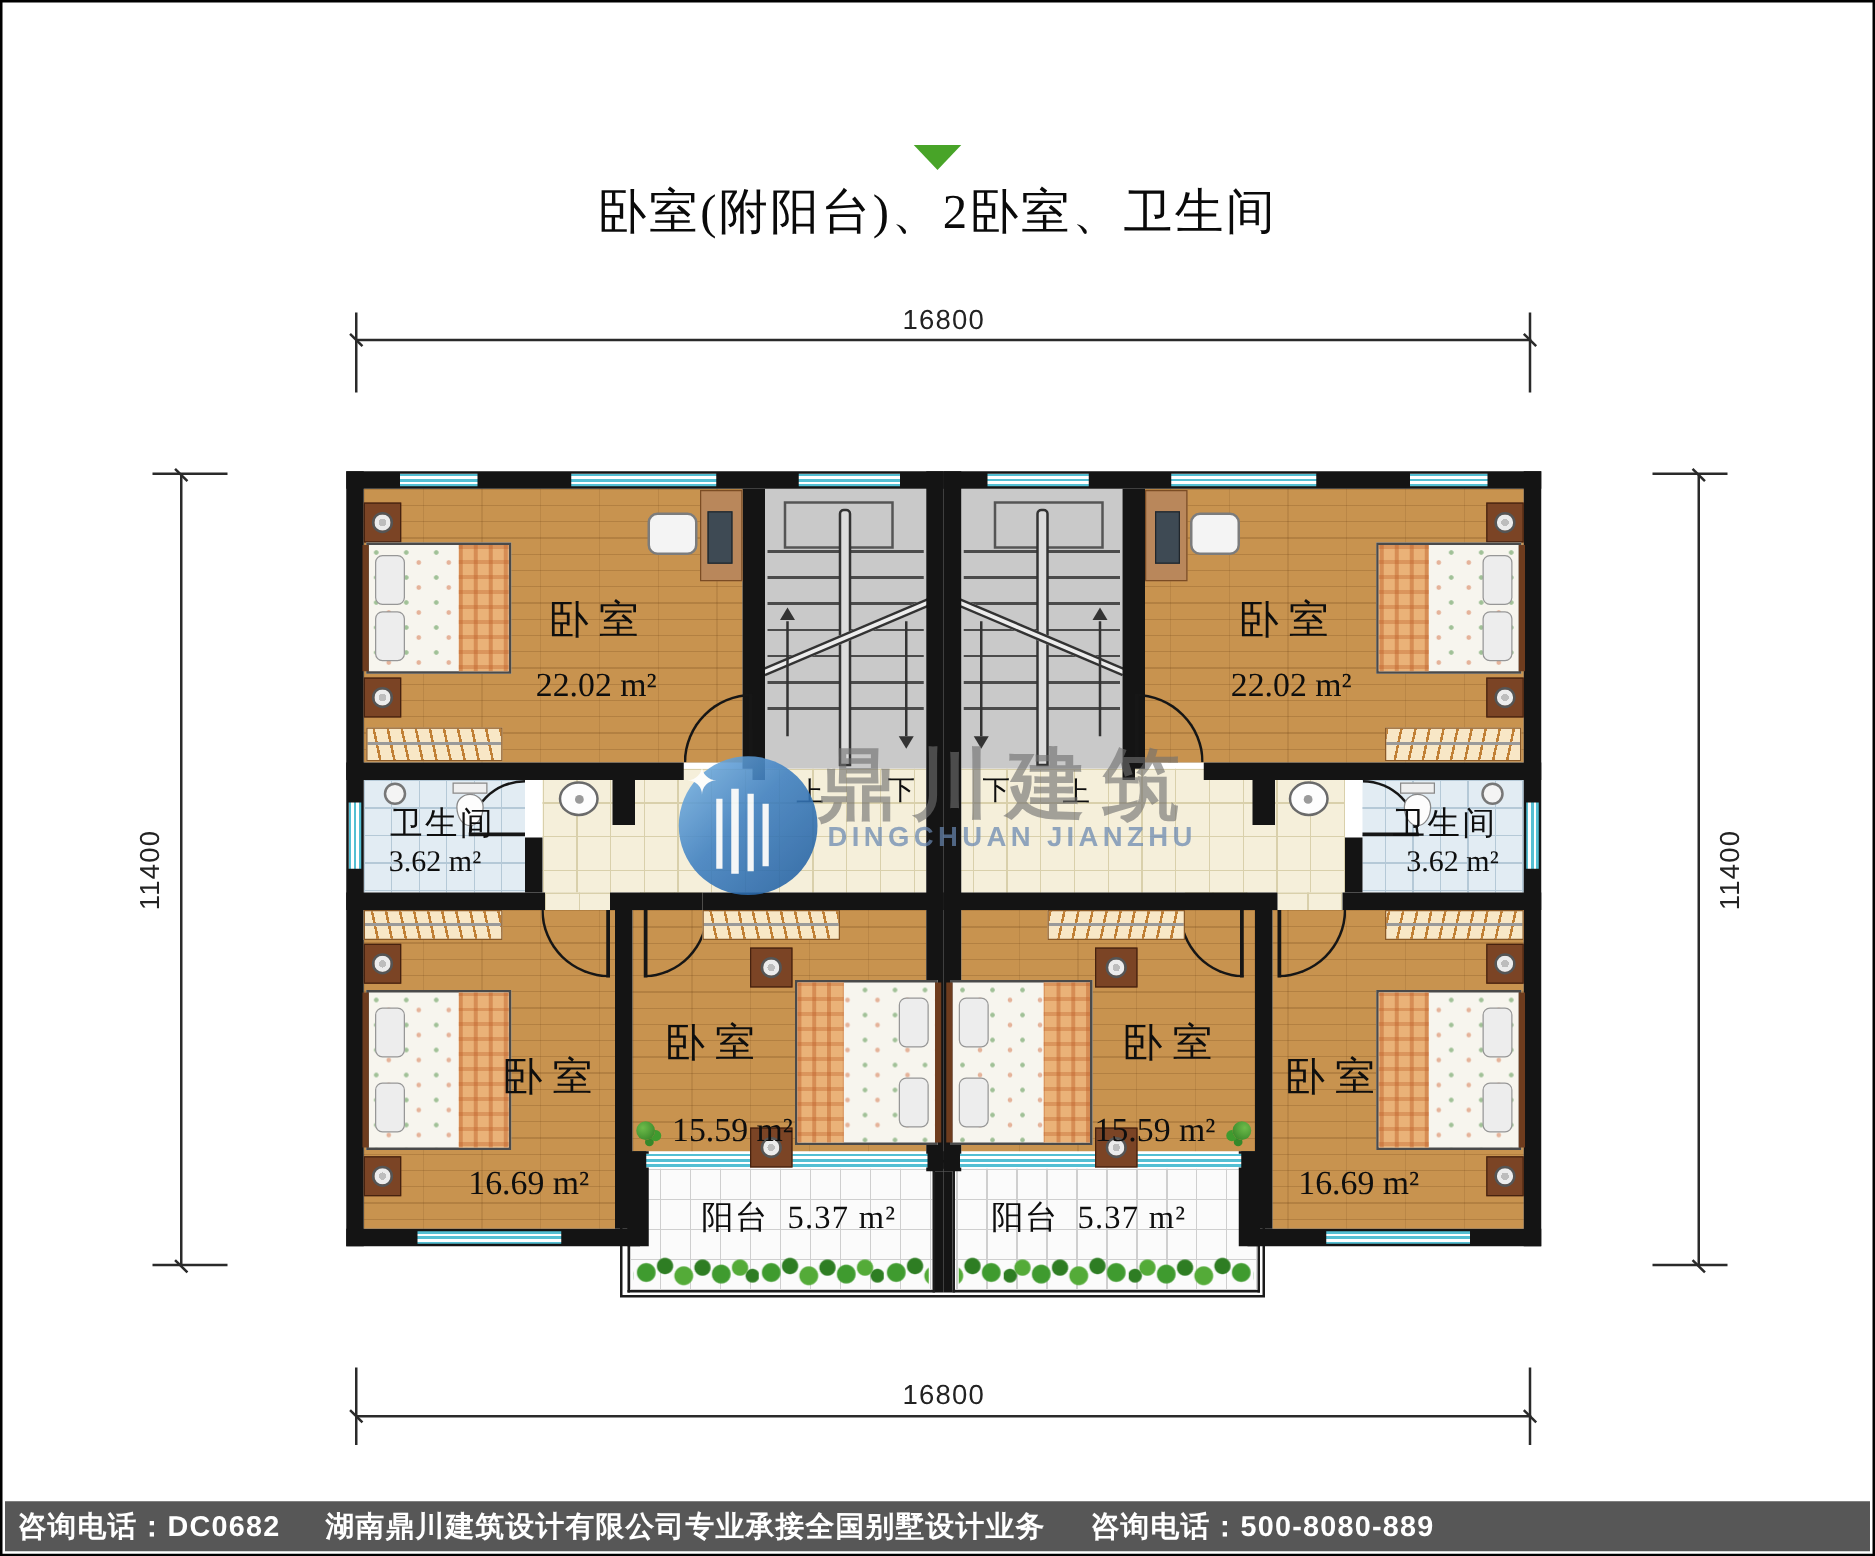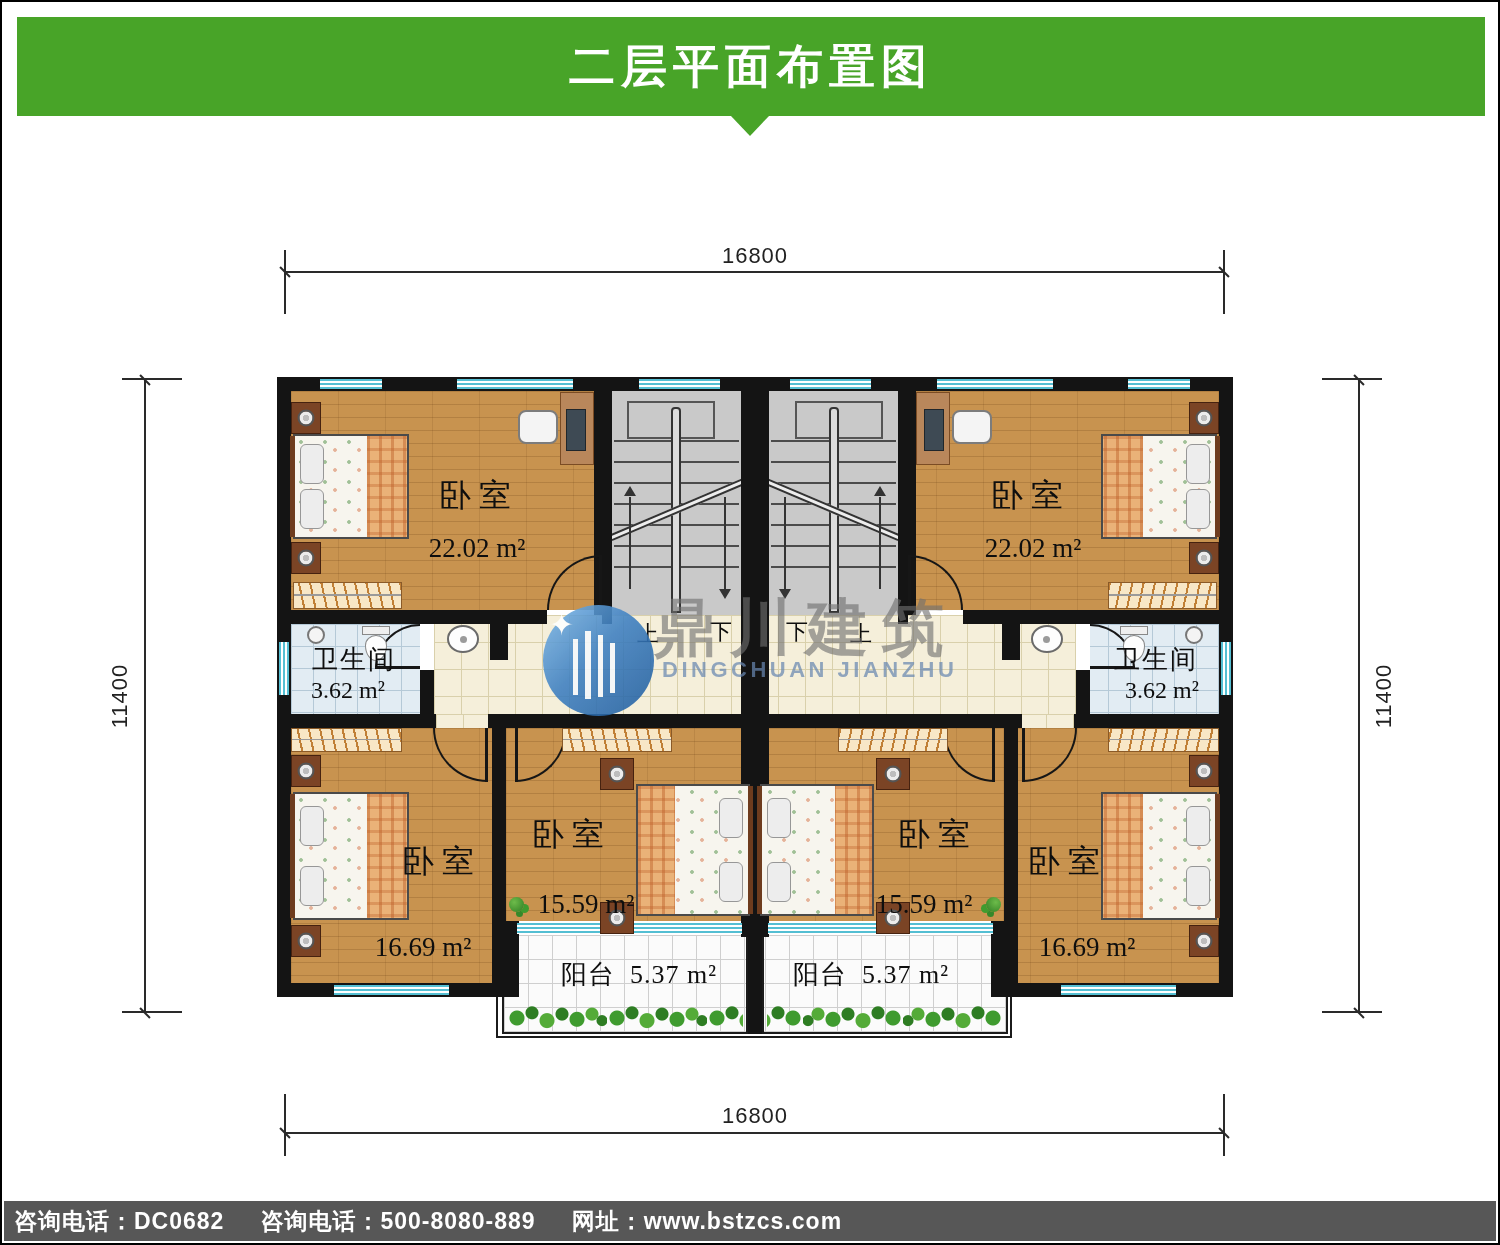--- a/index.html
+++ b/index.html
@@ -78,24 +78,22 @@
   #wm-cn{position:absolute;left:652px;top:584px;font-size:62px;font-weight:bold;letter-spacing:14px;color:rgba(112,112,112,.62);font-family:"Liberation Sans",sans-serif;}
   #wm-en{position:absolute;left:660px;top:655px;font-size:22px;font-weight:bold;letter-spacing:3.5px;color:rgba(104,134,176,.72);font-family:"Liberation Sans",sans-serif;}
   
   #footer{position:absolute;left:2px;right:2px;bottom:2px;height:40px;background:#575757;display:flex;align-items:center;padding-left:10px;column-gap:36px;color:#fff;font-size:23px;font-weight:600;letter-spacing:1px;white-space:nowrap;}
 </style>
 </head>
 <body>
 
 <div id="page">
 
-  <div id="banner" style="background: rgb(72, 164, 40);">
-    <span id="banner-title">二层平面布置图</span>
-  </div>
   <div id="banner-tri" style="border-top: 20px solid rgb(72, 164, 40);"></div>
+  <div id="subtitle">卧室(附阳台)、2卧室、卫生间</div>
 
   <div class="dim" style="left:282px;top:248px;width:2px;height:64px"></div>
   <div class="dim" style="left:1221px;top:248px;width:2px;height:64px"></div>
   <div class="dim" style="left:283px;top:269px;width:940px;height:2px"></div>
   <div class="dim-tick" style="left:276px;top:269px;transform:rotate(45deg)"></div>
   <div class="dim-tick" style="left:1215px;top:269px;transform:rotate(45deg)"></div>
   <div class="dim-label" style="left:753px;top:254px">16800</div>
 
   <div class="dim" style="left:282px;top:1092px;width:2px;height:62px"></div>
   <div class="dim" style="left:1221px;top:1092px;width:2px;height:62px"></div>
@@ -374,16 +372,16 @@
       <div class="bar" style="left:42px;top:26px;width:6px;height:68px"></div>
       <div class="bar" style="left:55px;top:30px;width:5px;height:62px"></div>
       <div class="bar" style="left:67px;top:38px;width:5px;height:50px"></div>
     </div>
     <div id="wm-cn">鼎川建筑</div>
     <div id="wm-en">DINGCHUAN JIANZHU</div>
   </div>
 
   <div id="footer">
     <span>咨询电话：DC0682</span>
+    <span>湖南鼎川建筑设计有限公司专业承接全国别墅设计业务</span>
     <span>咨询电话：500-8080-889</span>
-    <span>网址：www.bstzcs.com</span>
   </div>
 </div>
 
 </body></html>

